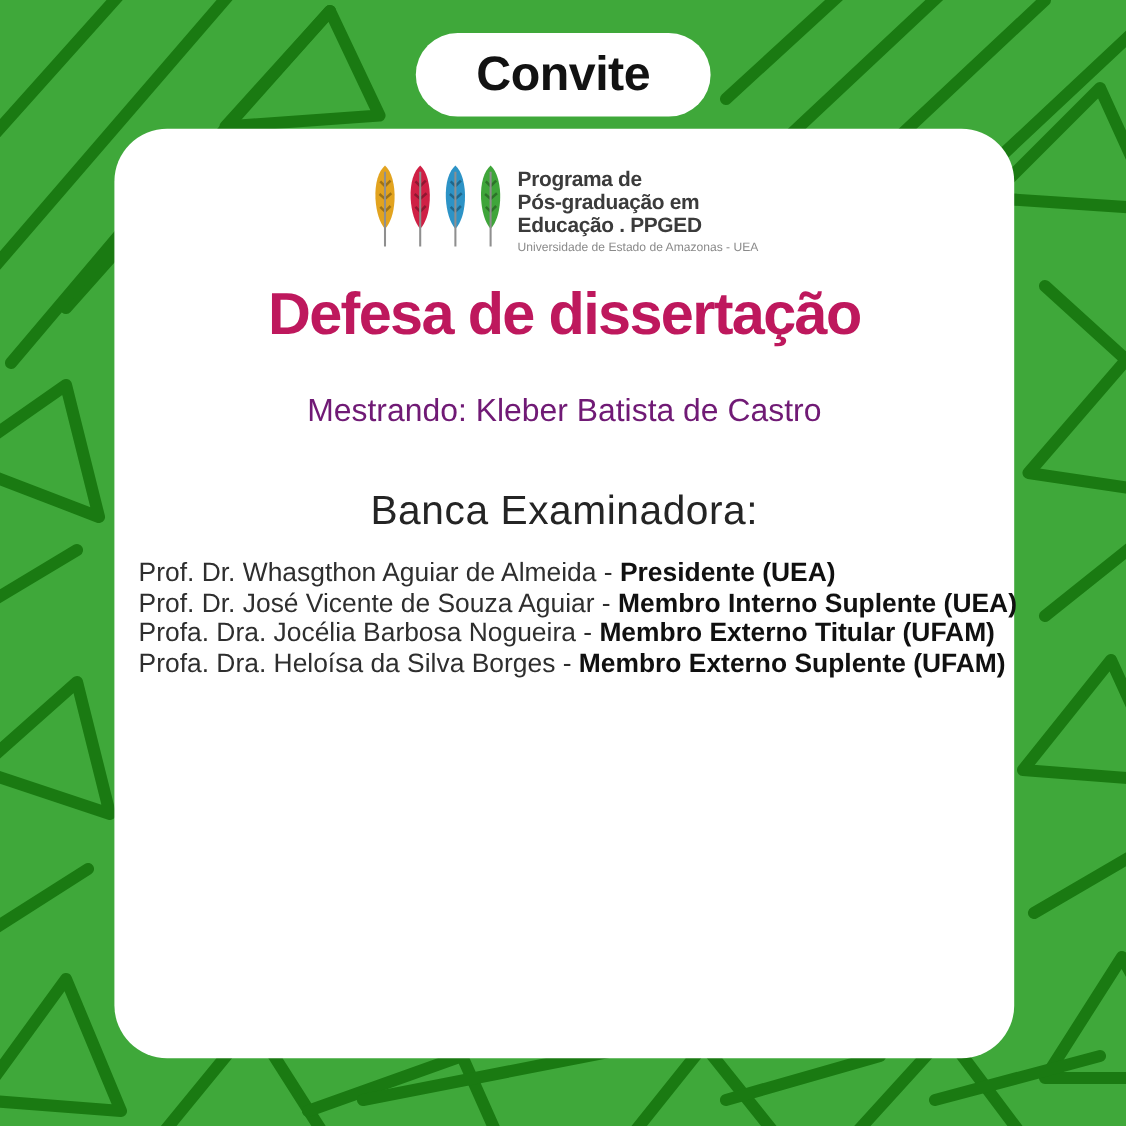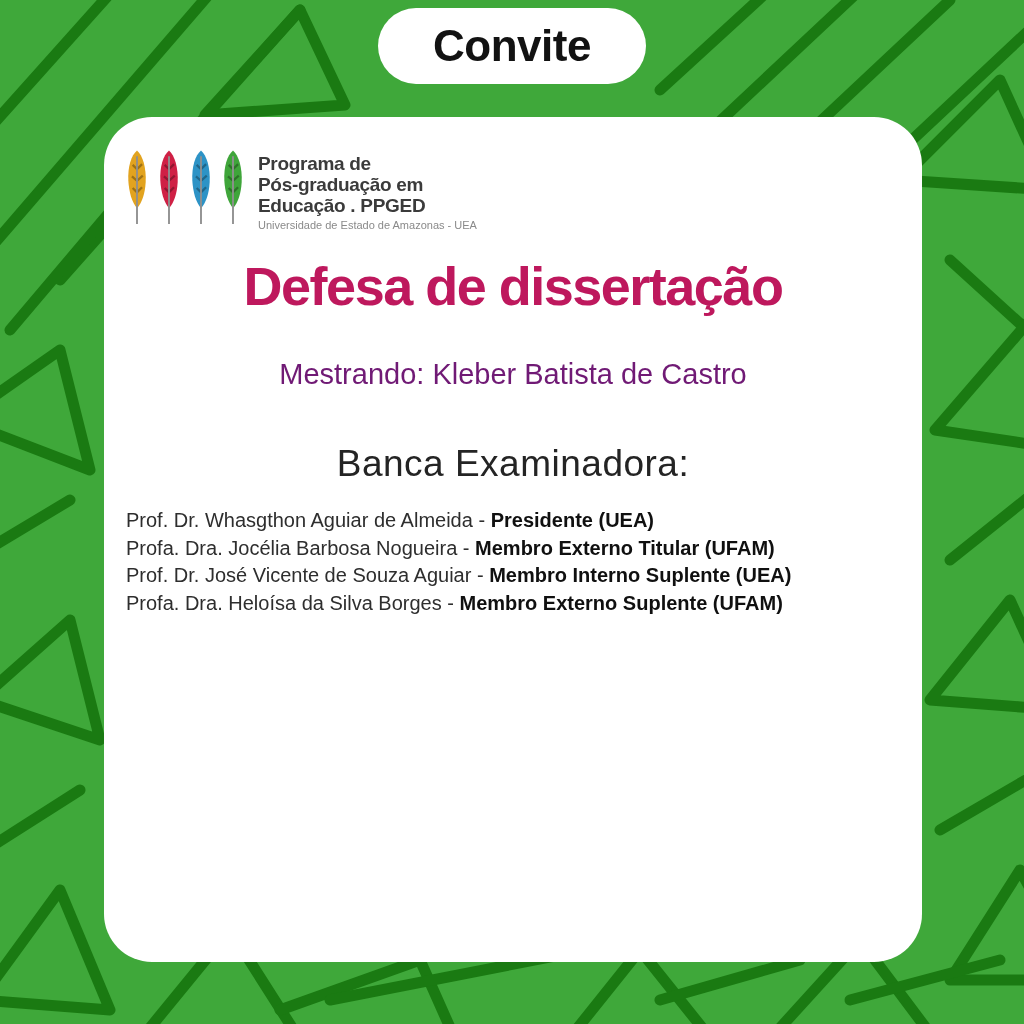--- a/index.html
+++ b/index.html
@@ -4,30 +4,30 @@
 <style>
   html,body { margin:0; padding:0; }
   .canvas {
     position:relative; width:1024px; height:1024px; overflow:hidden;
     background:#3fa83a;
     font-family:"Liberation Sans","DejaVu Sans",sans-serif;
   }
   .pattern { position:absolute; left:0; top:0; z-index:0; }
 
   .badge {
-    position:absolute; left:50%; top:8px; transform:translateX(-50%);
+    position:absolute; left:50%; top:30px; transform:translateX(-50%);
     width:268px; height:76px; background:#fff; border-radius:40px;
     display:flex; align-items:center; justify-content:center; z-index:2;
   }
   .badge span { font-size:44px; font-weight:bold; color:#121212; letter-spacing:-0.5px; }
 
   .card {
     position:absolute; left:104px; top:117px; width:818px; height:845px;
     background:#fff; border-radius:48px; z-index:1; box-sizing:border-box;
-    padding:30px 20px 20px; display:flex; flex-direction:column; 
+    padding:30px 20px 20px; display:flex; flex-direction:column; align-items:center;
     text-align:center;
   }
 
   .logo { display:flex; align-items:flex-start; gap:12px; margin-top:2px; }
   .feathers { display:flex; gap:6px; }
   .logo-text { text-align:left; margin-top:4px; }
   .logo-text .line { font-weight:bold; font-size:19px; line-height:21px; color:#3b3b3b; letter-spacing:-0.3px; }
   .logo-text .univ { font-size:11px; color:#8a8a8a; margin-top:3px; }
 
   h1.main-title {
@@ -41,21 +41,21 @@
   }
 
   .student { margin:42px 0 0; font-size:29px; font-weight:normal; color:#701a75; }
 
   h2.committee-heading {
     margin:52px 10px 0; font-size:37px; font-weight:400; color:#242424; letter-spacing:0.5px;
   }
 
   ul.members {
     list-style:none; margin:22px 0 0; padding:0 0 0 2px; align-self:stretch;
-    text-align:left; font-size:20px; line-height:27.5px; color:#2e2e2e;
+    text-align:left; font-size:24px; line-height:27.5px; color:#2e2e2e;
   }
   ul.members li { white-space:nowrap; }
   ul.members b { color:#101010; }
 
   .details { margin:26px 0 0; font-size:27px; font-weight:bold; color:#141414; line-height:40px; }
 </style>
 </head>
 <body>
 
 <div class="canvas">
@@ -137,28 +137,28 @@
 
     <h2 class="committee-heading">Banca Examinadora:</h2>
 
     <ul class="members">
       <li>
         <span>Prof. Dr. Whasgthon Aguiar de Almeida</span>
         <span>-</span>
         <b>Presidente (UEA)</b>
       </li>
       <li>
+        <span>Prof. Dr. José Vicente de Souza Aguiar</span>
+        <span>-</span>
+        <b>Membro Interno Suplente (UEA)</b>
+      </li>
+      <li>
         <span>Profa. Dra. Jocélia Barbosa Nogueira</span>
         <span>-</span>
         <b>Membro Externo Titular (UFAM)</b>
-      </li>
-      <li>
-        <span>Prof. Dr. José Vicente de Souza Aguiar</span>
-        <span>-</span>
-        <b>Membro Interno Suplente (UEA)</b>
       </li>
       <li>
         <span>Profa. Dra. Heloísa da Silva Borges</span>
         <span>-</span>
         <b>Membro Externo Suplente (UFAM)</b>
       </li>
     </ul>
 
 
   </div>

